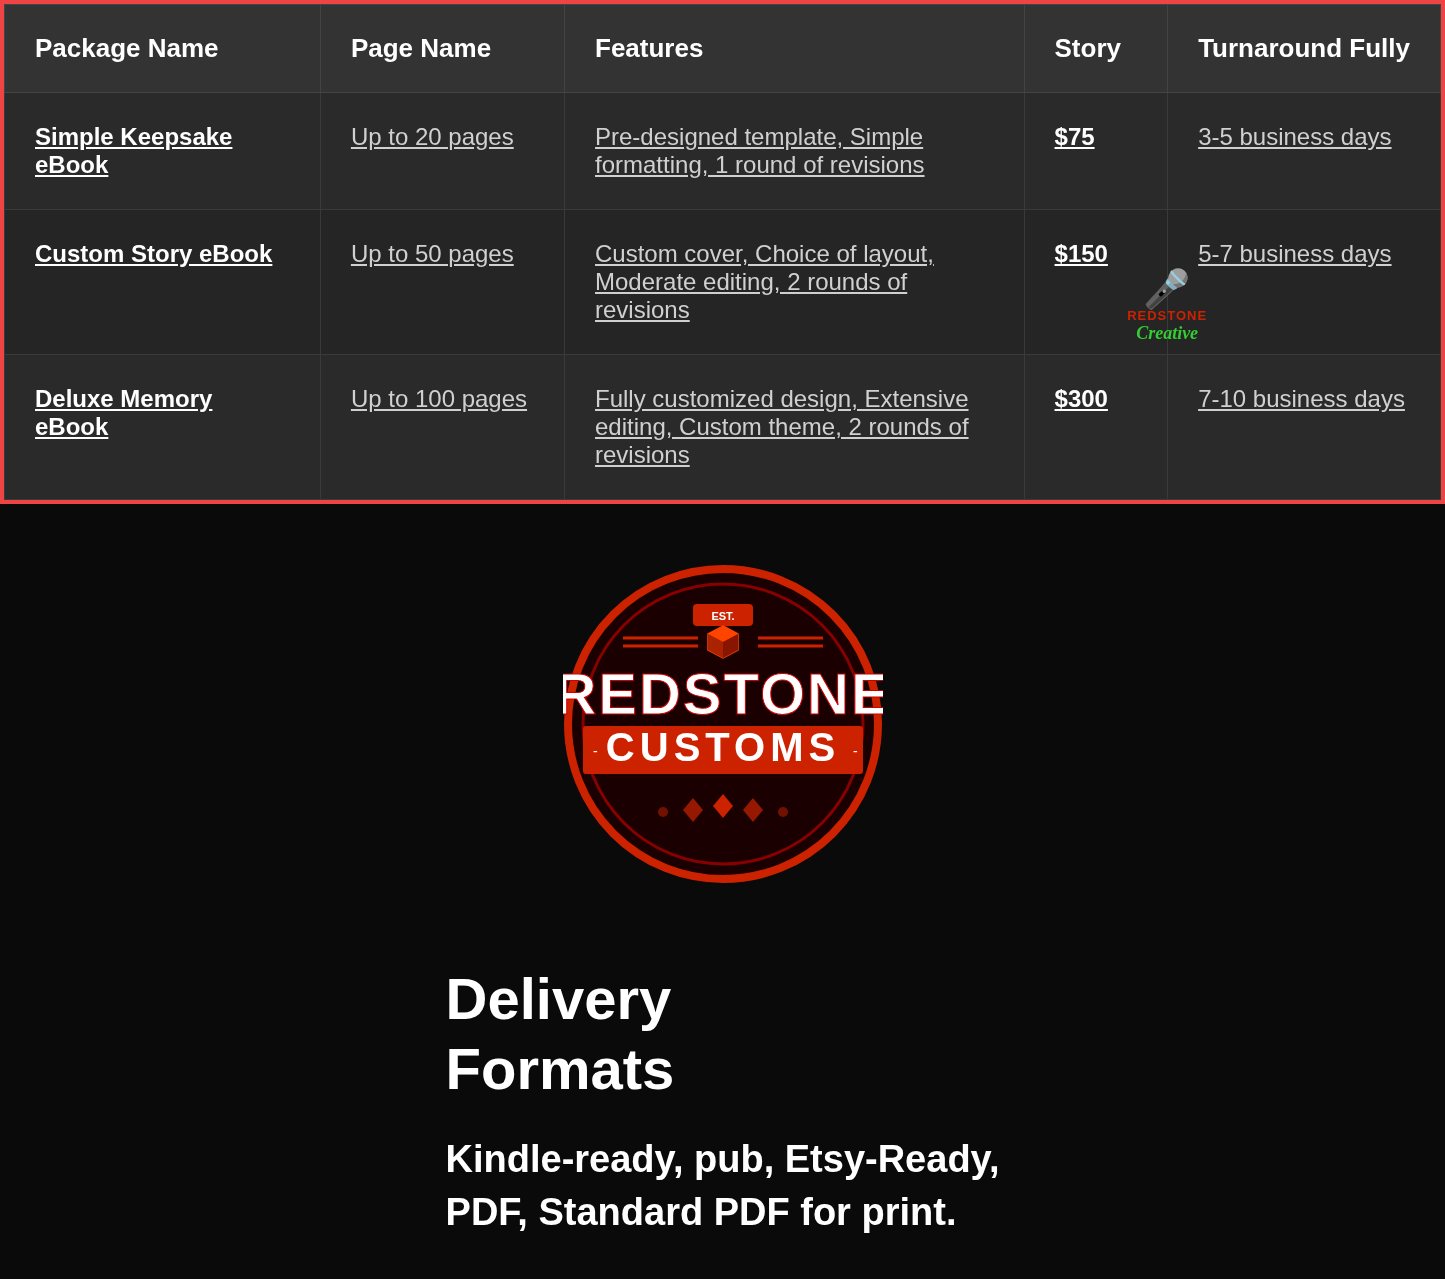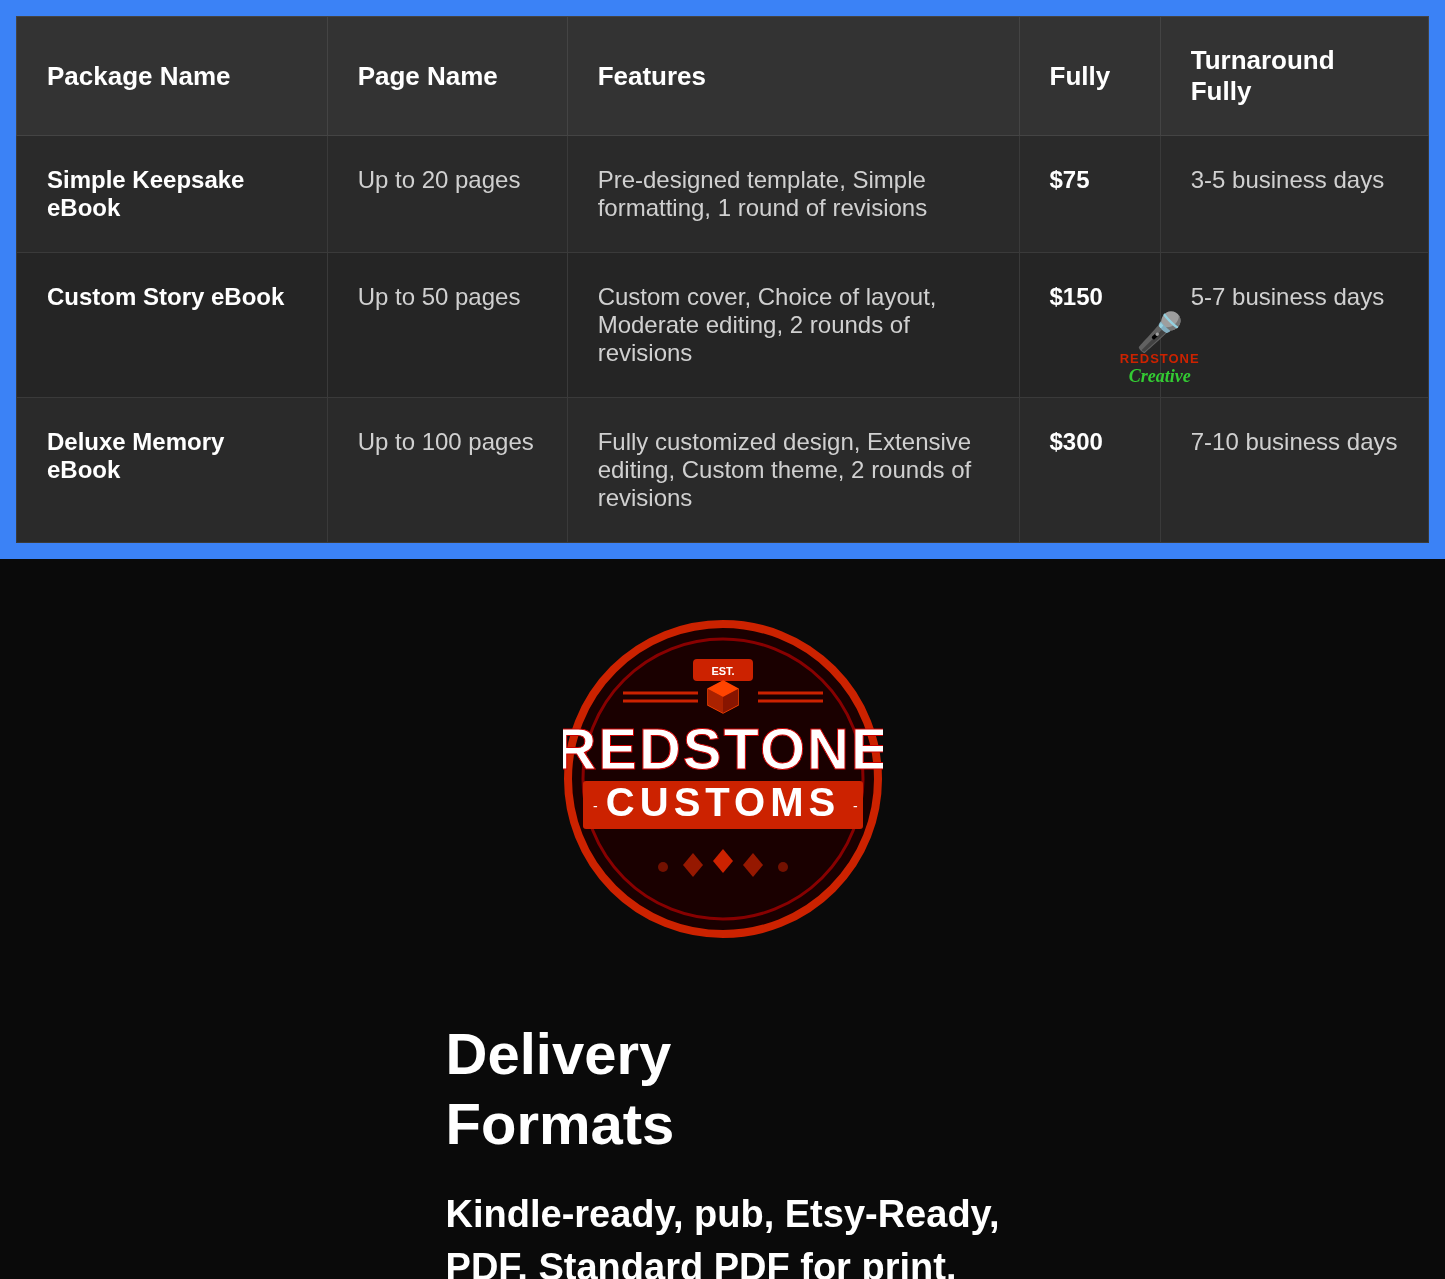--- a/index.html
+++ b/index.html
@@ -6,22 +6,22 @@
     body {
       width: 1445px;
       min-height: 1279px;
       background: #1a1a1a;
       font-family: Arial, Helvetica, sans-serif;
       color: #e0e0e0;
     }
 
     
     .table-section {
-      background: #3b82f6;
-      padding: 16px;
+      background: #ef4444;
+      padding: 4px;
     }
 
     table {
       width: 100%;
       border-collapse: collapse;
     }
 
     thead tr {
       background: #333333;
     }
@@ -46,20 +46,21 @@
     tbody tr:nth-child(even) {
       background: #252525;
     }
 
     tbody td {
       padding: 30px 30px;
       font-size: 24px;
       color: #d0d0d0;
       vertical-align: top;
       border: 1px solid #3a3a3a;
+      text-decoration: underline;
     }
 
     .package-name {
       font-weight: 600;
       color: #ffffff;
       font-size: 24px;
     }
 
     .cost {
       font-weight: 600;
@@ -131,21 +132,21 @@
       <col class="col-limit">
       <col class="col-features">
       <col class="col-cost">
       <col class="col-turnaround">
     </colgroup>
     <thead>
       <tr>
         <th>Package Name</th>
         <th>Page Name</th>
         <th>Features</th>
-        <th>Fully</th>
+        <th>Story</th>
         <th>Turnaround Fully</th>
       </tr>
     </thead>
     <tbody id="table-body">
     <tr>
           <td class="package-name">Simple Keepsake eBook</td>
           <td>Up to 20 pages</td>
           <td>Pre-designed template, Simple formatting, 1 round of revisions</td>
           <td class="cost watermark-cell" style="position: relative;"><span>$75</span></td>
           <td>3-5 business days</td>

